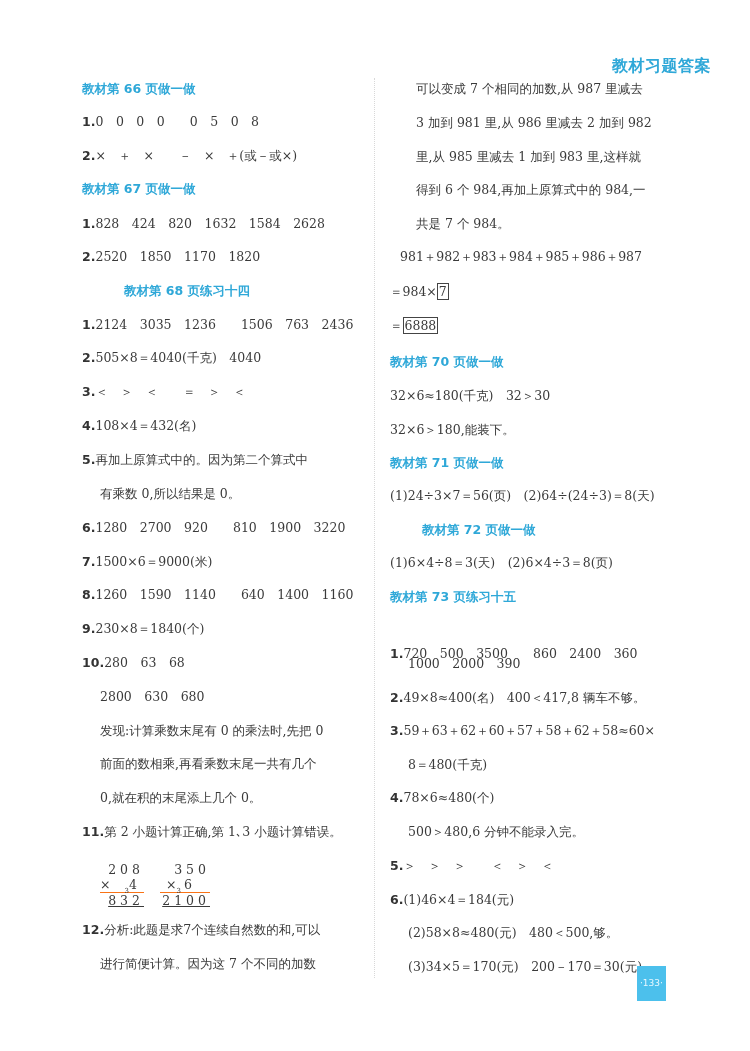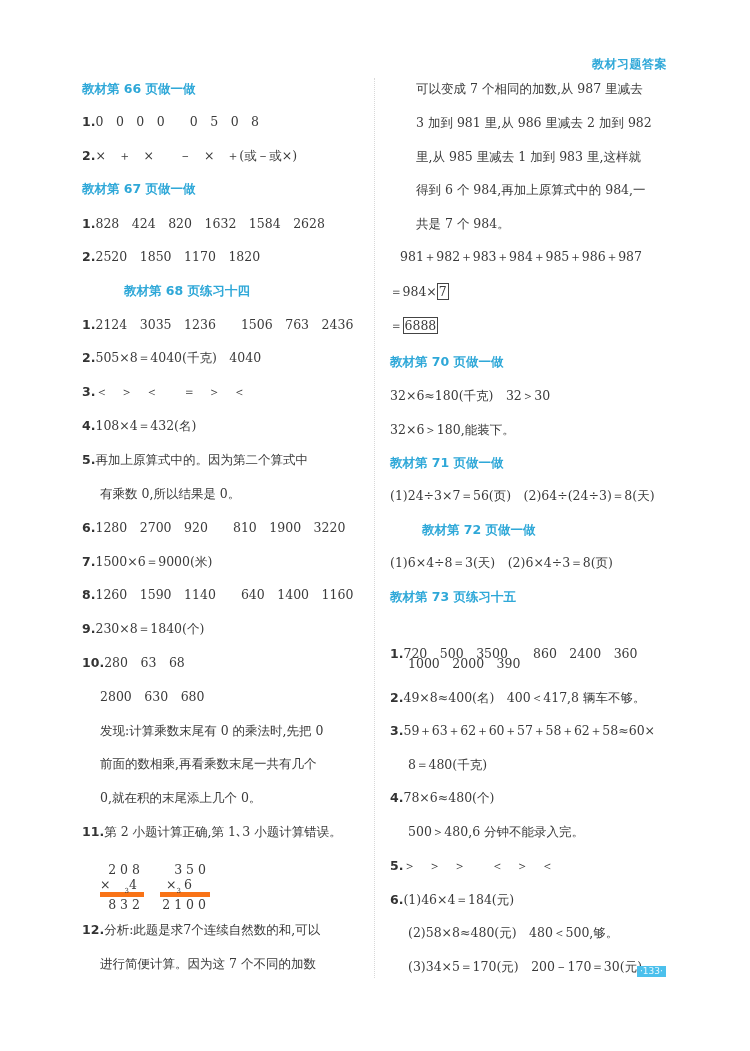--- a/index.html
+++ b/index.html
@@ -1,34 +1,34 @@
 <!DOCTYPE html>
 <html><head>
 <meta charset="utf-8">
 <style>
   html, body { margin: 0; padding: 0; background: #ffffff; }
   body { width: 750px; height: 1051px; position: relative; overflow: hidden;
          font-family: "DejaVu Serif", "Liberation Serif", serif; color: #3a3a3a; }
-  .header-tag { position: absolute; left: 592px; top: 56px; font-size: 12px; color: #2fa8d8;
+  .header-tag { position: absolute; left: 612px; top: 56px; font-size: 16px; color: #2fa8d8;
                 font-family: Liberation Mono, monospace; font-weight: bold; letter-spacing: 0.5px; }
   .divider { position: absolute; left: 374px; top: 78px; width: 0; height: 900px;
              border-left: 1px dotted #d8d8d8; }
   .col { position: absolute; top: 0; }
   .col-left { left: 82px; width: 285px; }
   .col-right { left: 390px; width: 310px; }
   .line { position: absolute; white-space: nowrap; font-size: 12.5px; line-height: 16px; }
   .h { color: #2fa8d8; font-family: "DejaVu Sans", sans-serif; font-weight: bold; font-size: 12.5px; }
   .num { font-family: "DejaVu Sans", sans-serif; font-weight: bold; color: #333; }
   .box { border: 1px solid #444; padding: 0 1px; }
   .vert { position: absolute; font-family: "DejaVu Serif", serif; font-size: 12.5px; }
   .vert .r { display: block; height: 15px; text-align: right; letter-spacing: 4px; }
-  .vert .rule { border-top: 5px solid #f97316; }
+  .vert .rule { border-top: 1px solid #f97316; text-decoration: underline; }
   .vert sub { font-size: 7px; }
   .pageno { position: absolute; left: 637px; top: 966px; background: #4cc0ec; color: #e9f8ff;
-            font-family: "DejaVu Sans", sans-serif; font-size: 9px; padding: 0 3px; line-height: 11px; }
+            font-family: "DejaVu Sans", sans-serif; font-size: 9px; padding: 12px 3px; line-height: 11px; }
 </style>
 </head>
 <body>
 
 <div>
   <div class="header-tag">教材习题答案</div>
   <div class="divider"></div>
 
   <div class="col col-left" id="col-left">
       <div class="line h" style="top: 81px;">教材第 66 页做一做</div>

